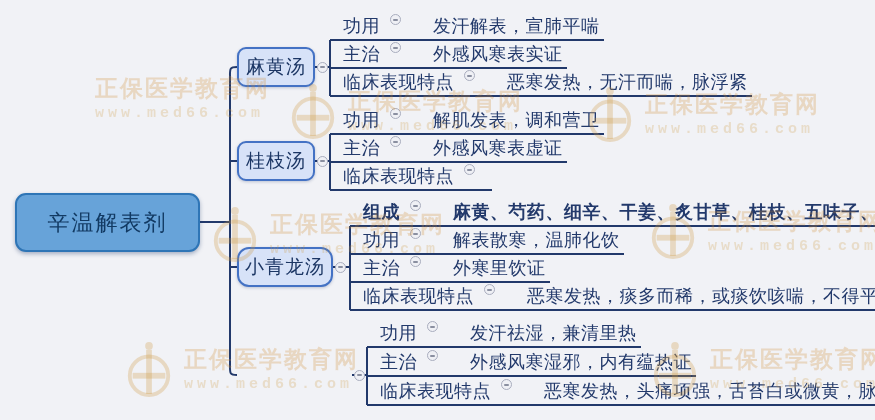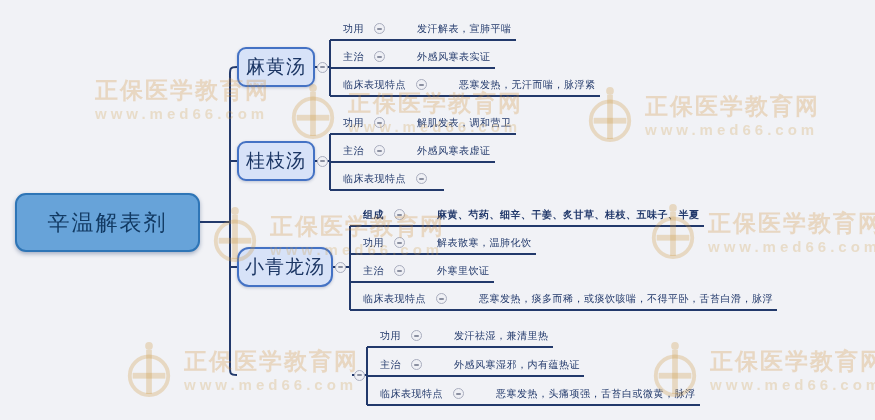--- a/index.html
+++ b/index.html
@@ -20,37 +20,37 @@
     font-size:19px;letter-spacing:1px;white-space:nowrap;
     box-shadow:0 1px 3px rgba(30,56,110,0.25);
     cursor:default;
   }
   .node.root{
     background:#67A3D9;border:2px solid #2E75B6;border-radius:11px;
     font-size:22px;color:#123A63;letter-spacing:2px;
     box-shadow:0 2px 4px rgba(20,50,100,0.35);
   }
   .leaf-row{
-    position:absolute;display:inline-flex;align-items:flex-end;
+    position:absolute;display:inline-flex;align-items:flex-start;
     box-sizing:border-box;height:27px;padding:0 4px 3px 13px;
     border-bottom:2px solid #22396B;color:#22396B;
-    font-size:10px;white-space:nowrap;letter-spacing:0.5px;
+    font-size:18px;white-space:nowrap;letter-spacing:0.5px;
   }
   .leaf-label{flex:0 0 auto;}
   .leaf-value{flex:0 0 auto;margin-left:19px;}
   .minus-icon{
     width:11px;height:11px;border:1px solid #A9ADBE;border-radius:50%;
     background:#EFF0F5;display:inline-flex;align-items:center;justify-content:center;
     box-sizing:border-box;flex:0 0 auto;
   }
   .minus-icon i{display:block;width:5px;height:2px;background:#8A8FA0;border-radius:1px;}
   .leaf-row .minus-icon{margin:0 13px 2px 10px;}
   .junction{position:absolute;width:11px;height:11px;}
   
-  #watermarks{position:absolute;inset:0;z-index:3;pointer-events:none;}
+  #watermarks{position:absolute;inset:0;z-index:3;pointer-events:none;font-family:Liberation Mono, monospace;}
   .wm-tile{
     position:absolute;display:flex;align-items:center;gap:10px;
     color:rgba(205,150,60,0.28);white-space:nowrap;
   }
   .wm-text{display:flex;flex-direction:column;line-height:1.1;}
   .wm-name{font-size:23px;font-weight:bold;letter-spacing:2px;color:rgba(210,140,45,0.26);}
   .wm-url{font-size:15px;font-weight:bold;letter-spacing:4px;color:rgba(205,150,60,0.24);margin-top:3px;}
   .wm-logo{flex:0 0 auto;}
 </style>
 </head>

